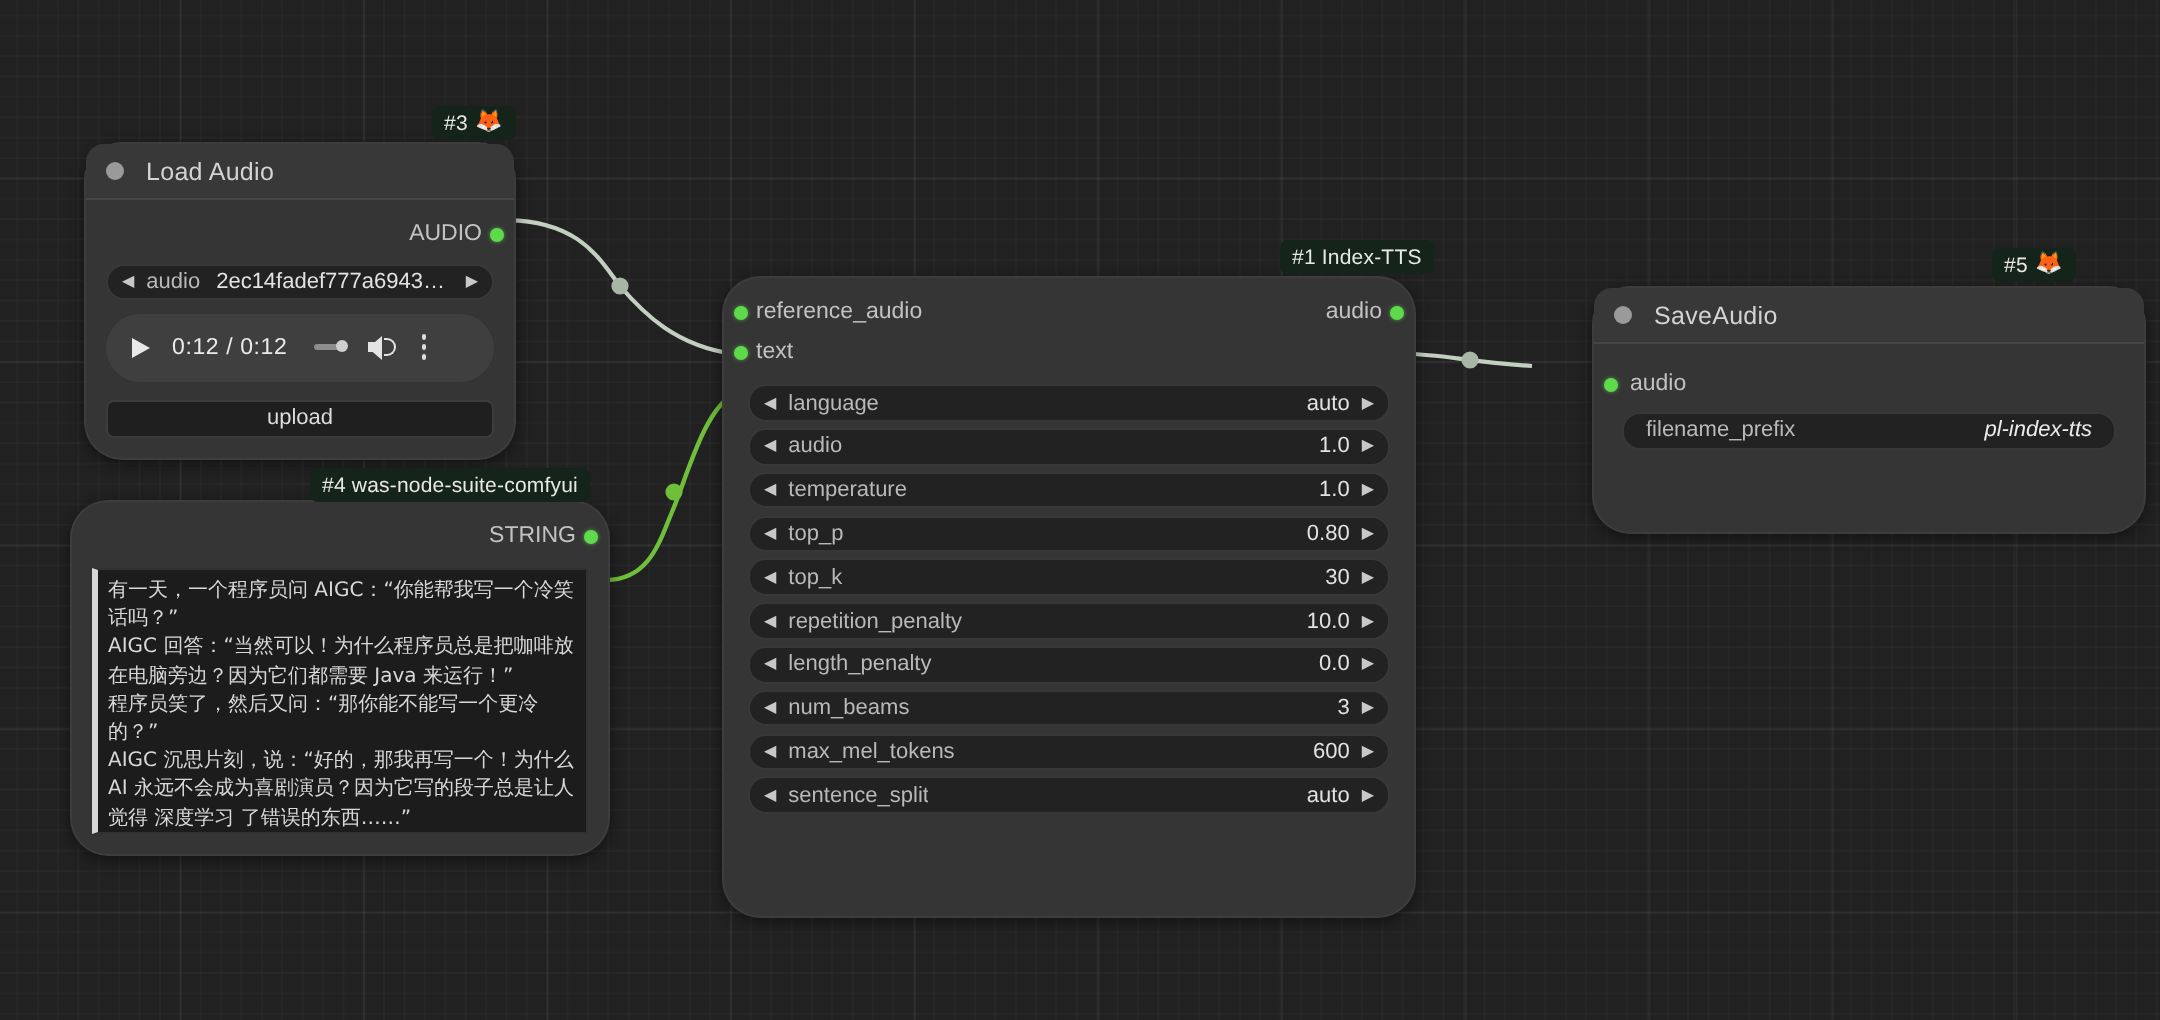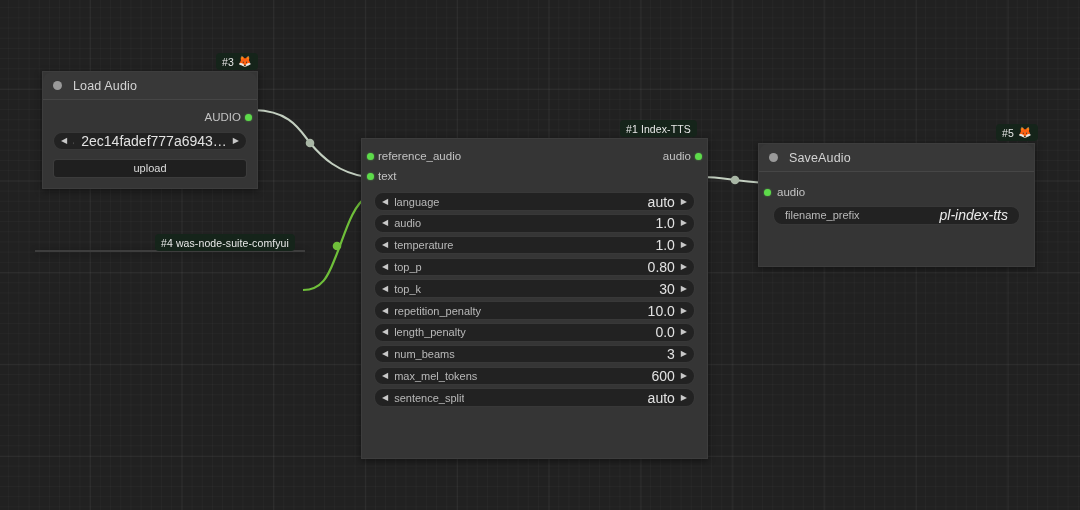--- a/index.html
+++ b/index.html
@@ -33,21 +33,21 @@
     width: 1080px;
     height: 510px;
     pointer-events: none;
     z-index: 1;
   }
 
   
   .node {
     position: absolute;
     z-index: 3;
-    border-radius: 0;
+    border-radius: 19px;
     background: #353535;
     box-shadow: 0 2px 7px rgba(0,0,0,0.45);
     border: 1px solid rgba(255,255,255,0.045);
   }
   .node-header {
     height: 28px;
     display: flex;
     align-items: center;
     padding: 0 10px;
     border-bottom: 1px solid rgba(255,255,255,0.07);
@@ -134,21 +134,21 @@
     flex: none;
   }
   .widget .wname {
     font-size: 11px;
     color: #b9b9b9;
     margin-left: 6px;
     white-space: nowrap;
     overflow: hidden;
   }
   .widget .wval {
-    font-size: 14px;
+    font-size: 11px;
     color: #e2e2e2;
     margin-left: auto;
     margin-right: 6px;
     white-space: nowrap;
   }
   .widget.plain { justify-content: center; }
   .widget.plain .wname { margin-left: 0; }
   .widget.plain .wval { margin-right: 0; }
 
   
@@ -284,33 +284,60 @@
         <span class="slot-dot out"></span>
       </div>
 
       <div class="widget" style="border-radius:9px; margin-top:5px;">
         <span class="arrow">◀</span>
         <span class="wname">audio</span>
         <span class="wval" style="margin-left:8px;">2ec14fadef777a6943…</span>
         <span class="arrow" style="margin-left:auto;">▶</span>
       </div>
 
+      <div class="audio-player">
+        <span class="ap-play"></span>
+        <span class="ap-time">0:12 / 0:12</span>
+        <span class="ap-track"></span>
+        <span class="ap-vol">
+          <i class="spk"></i>
+            <i class="spk2"></i>
+            <i class="wave"></i>
+        </span>
+        <span class="ap-kebab">
+          <i></i>
+            <i></i>
+            <i></i>
+        </span>
+      </div>
 
       <div class="upload-btn">upload</div>
     </div>
   </div>
 
   <div class="badge" style="left:155px; top:234px;justify-content:flex-end;">
     <span>#4 was-node-suite-comfyui</span>
   </div>
 
   <div class="node" style="left:35px; top:250px; width:270px;">
-  </div>
-
-  <div class="badge" style="left:620px; top:120px;">
+    <div class="node-body">
+      <div class="slot-row out">
+        <span class="slot-label">STRING</span>
+        <span class="slot-dot out"></span>
+      </div>
+      <div class="textarea">
+        <p>有一天，一个程序员问 AIGC：“你能帮我写一个冷笑话吗？”
+AIGC 回答：“当然可以！为什么程序员总是把咖啡放在电脑旁边？因为它们都需要 Java 来运行！”
+程序员笑了，然后又问：“那你能不能写一个更冷的？”
+AIGC 沉思片刻，说：“好的，那我再写一个！为什么 AI 永远不会成为喜剧演员？因为它写的段子总是让人觉得 深度学习 了错误的东西……”</p>
+      </div>
+    </div>
+  </div>
+
+  <div class="badge" style="left:640px; top:120px;">
     <span>#1 Index-TTS</span>
   </div>
 
   <div class="node" style="left:361px; top:138px; width:347px;">
     <div class="node-body" style="padding-bottom:48px;">
 
       <div class="slot-row in" style="">
         <span class="slot-dot in"></span>
         <span class="slot-label">reference_audio</span>
         <span class="slot-label" style="margin-left:auto; margin-right:4px;">audio</span>
@@ -395,21 +422,21 @@
       </div>
 
     </div>
   </div>
 
   <div class="badge" style="left:996px; top:124px;">
     <span>#5</span>
     <span class="fox">🦊</span>
   </div>
 
-  <div class="node" style="left:758px; top:143px; width:277px; height:124px;">
+  <div class="node" style="left:796px; top:143px; width:277px; height:124px;">
     <div class="node-header">
       <span class="collapse-dot"></span>
       <span class="node-title">SaveAudio</span>
     </div>
     <div class="node-body">
       <div class="slot-row in" style="padding-left:14px; margin-top:3px;">
         <span class="slot-dot in"></span>
         <span class="slot-label">audio</span>
       </div>
       <div class="widget plain filename-pill" style="height:18.5px; margin:4px 14px 0 14px; padding:0 11px;">

